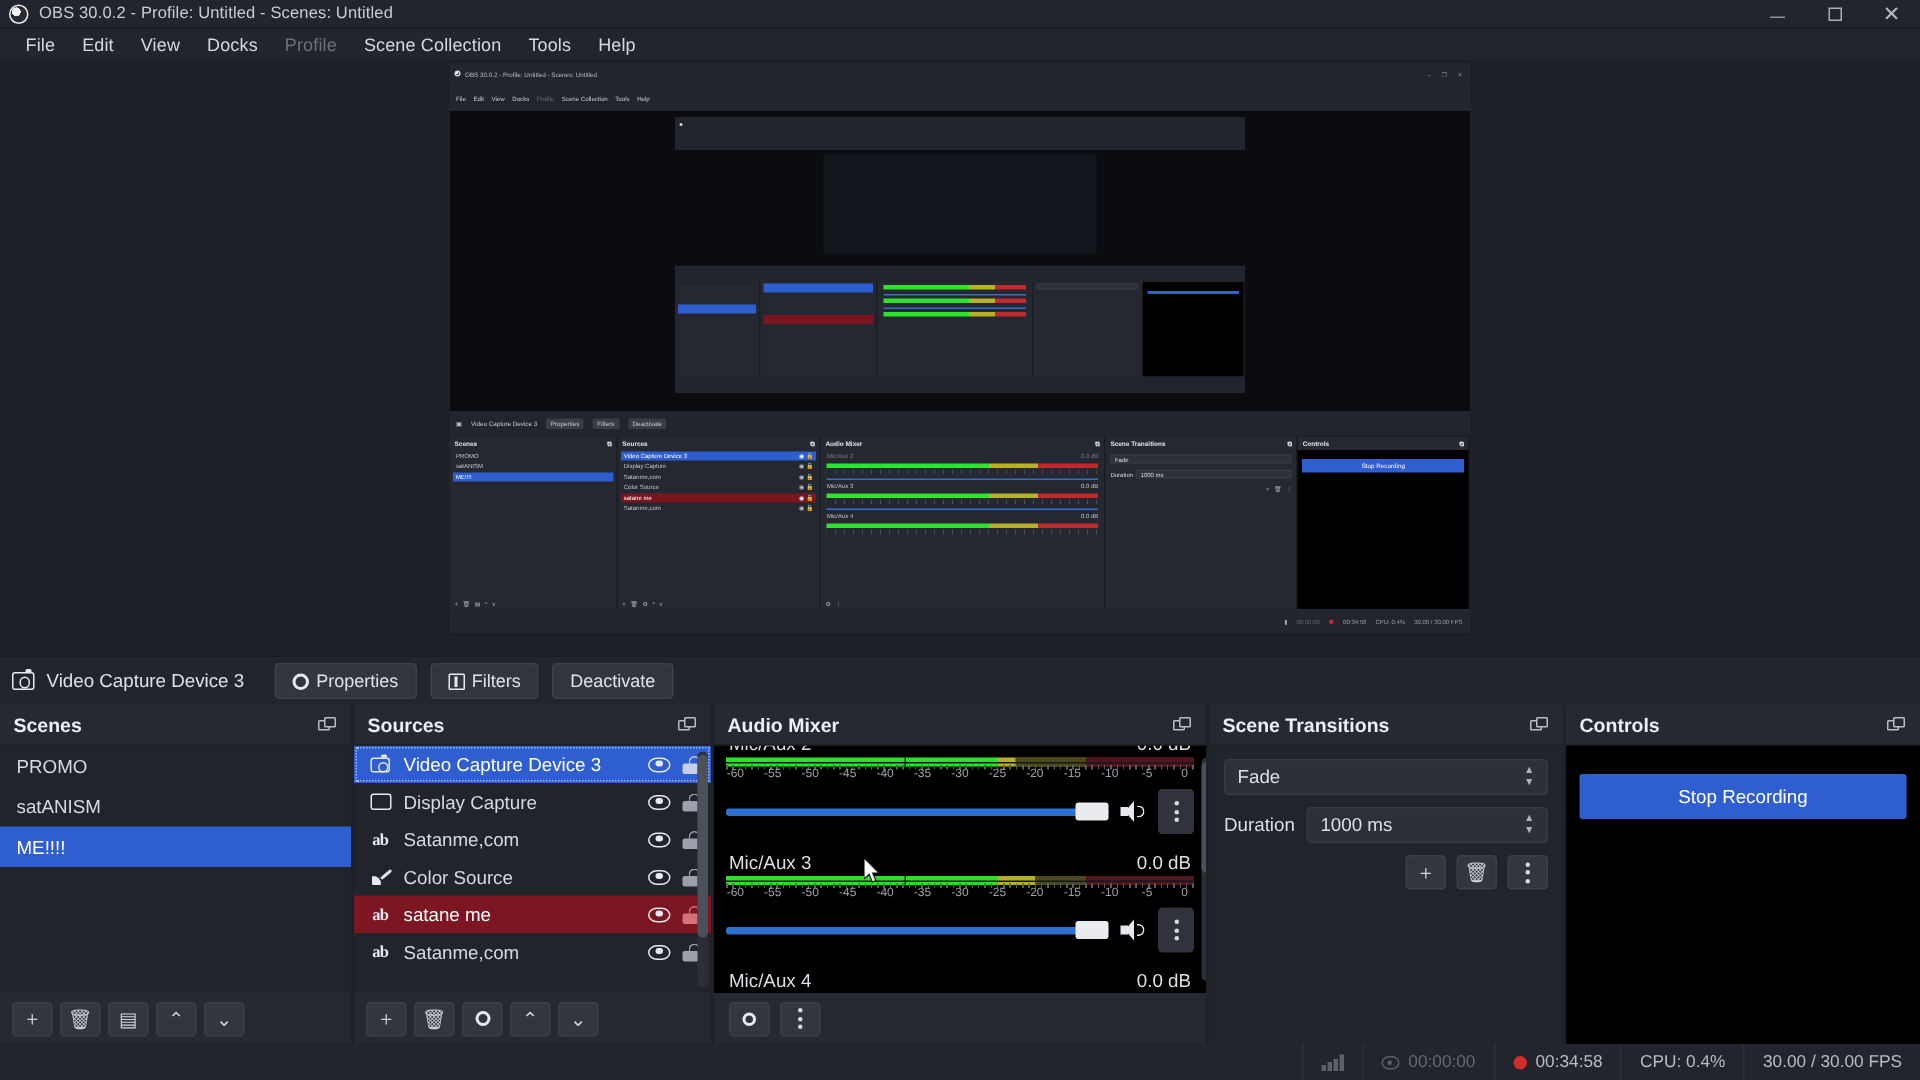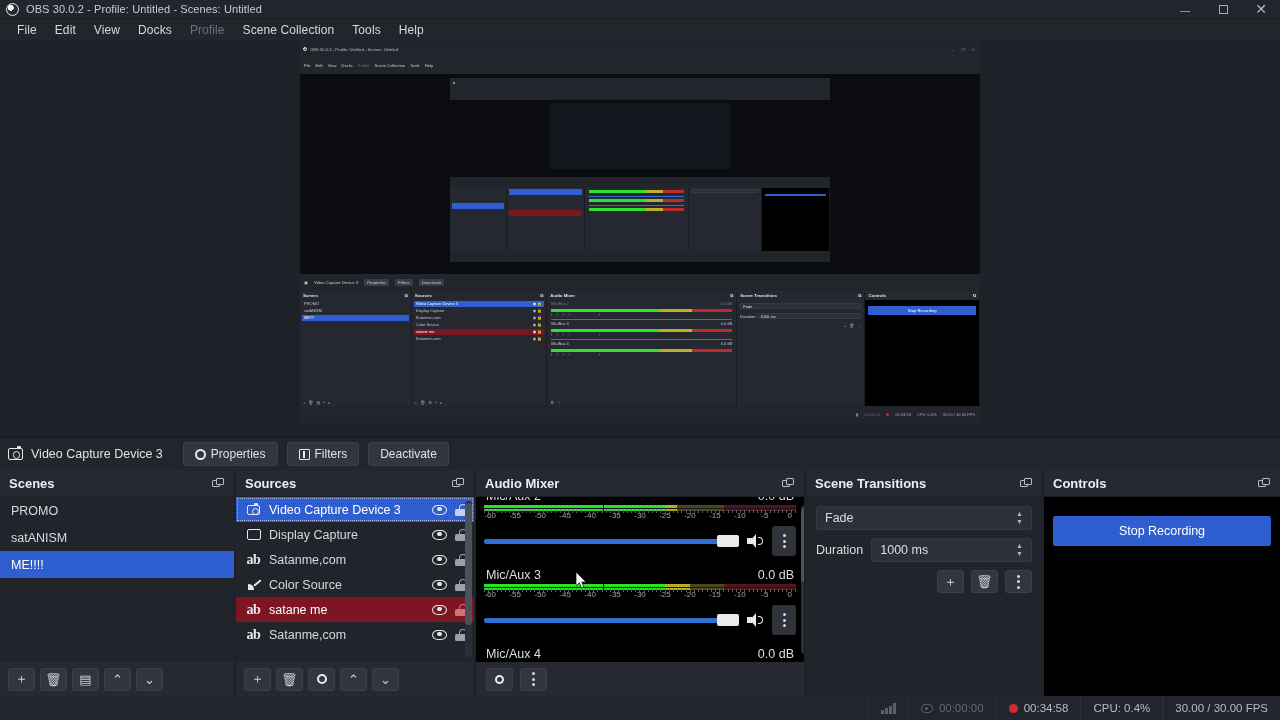--- a/index.html
+++ b/index.html
@@ -137,21 +137,21 @@
   .lock { width:11px; height:12px; position:relative; flex:none; }
   .lock i { position:absolute; left:0; bottom:0; width:11px; height:7px; background:#9ba0aa;
     border-radius:1.5px; }
   .lock b { position:absolute; left:4px; top:0; width:8px; height:6px; border:1.7px solid #9ba0aa;
     border-bottom:none; border-radius:4px 4px 0 0; }
   .src-row.red .lock i { background:#d2737c; }
   .src-row.red .lock b { border-color:#d2737c; }
   .src-row.sel .lock i { background:#c6cee8; }
   .src-row.sel .lock b { border-color:#c6cee8; }
   .disp { width:14px; height:11px; border:1.6px solid #e6e8ed; border-radius:2px; }
-  .abic { font-size:14px; font-weight:bold; font-family:"Liberation Serif", serif; color:#e6e8ed;
+  .abic { font-size:11px; font-weight:bold; font-family:"Liberation Serif", serif; color:#e6e8ed;
     letter-spacing:-.5px; }
   .brush { width:14px; height:12px; position:relative; }
   .brush::before{ content:""; position:absolute; left:1px; bottom:1px; width:6px; height:6px;
     background:#e6e8ed; border-radius:1px 6px 1px 1px; transform:rotate(0deg); }
   .brush::after{ content:""; position:absolute; right:0; top:0; width:9px; height:2.4px;
     background:#e6e8ed; transform:rotate(-40deg); transform-origin:right center; border-radius:1px; }
 
   
   .mix-body { flex:1; overflow:hidden; position:relative; background:#000000; padding:0 8px; }
   .mix-track { padding-top:5px; }

